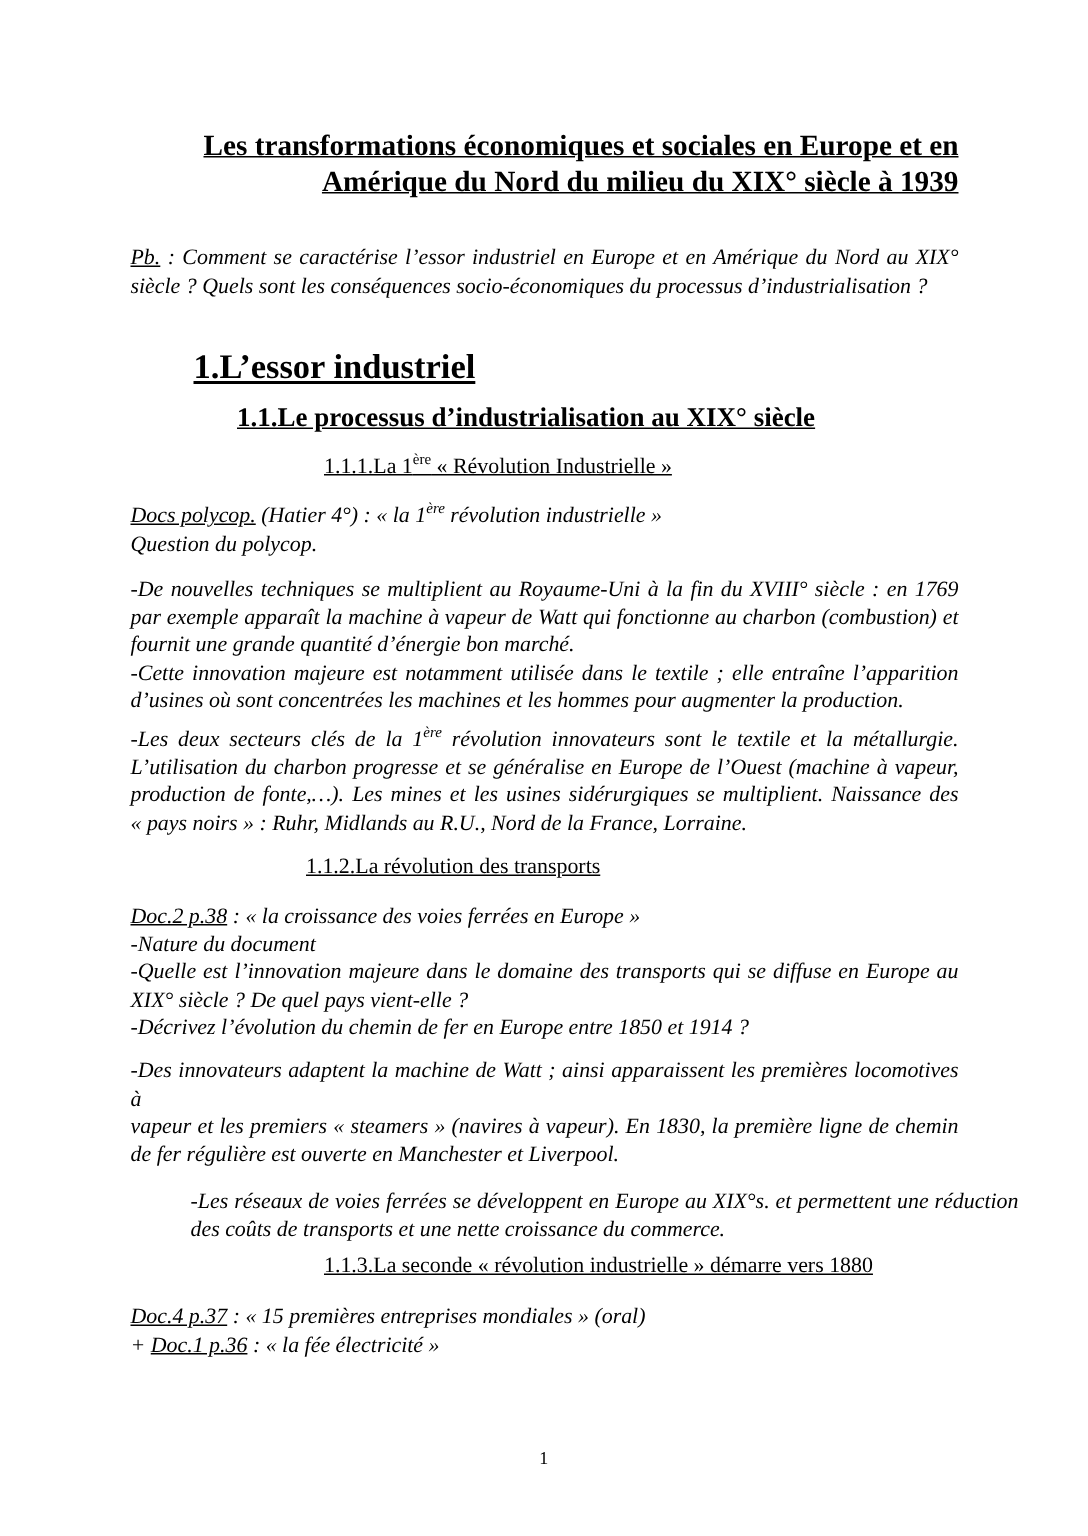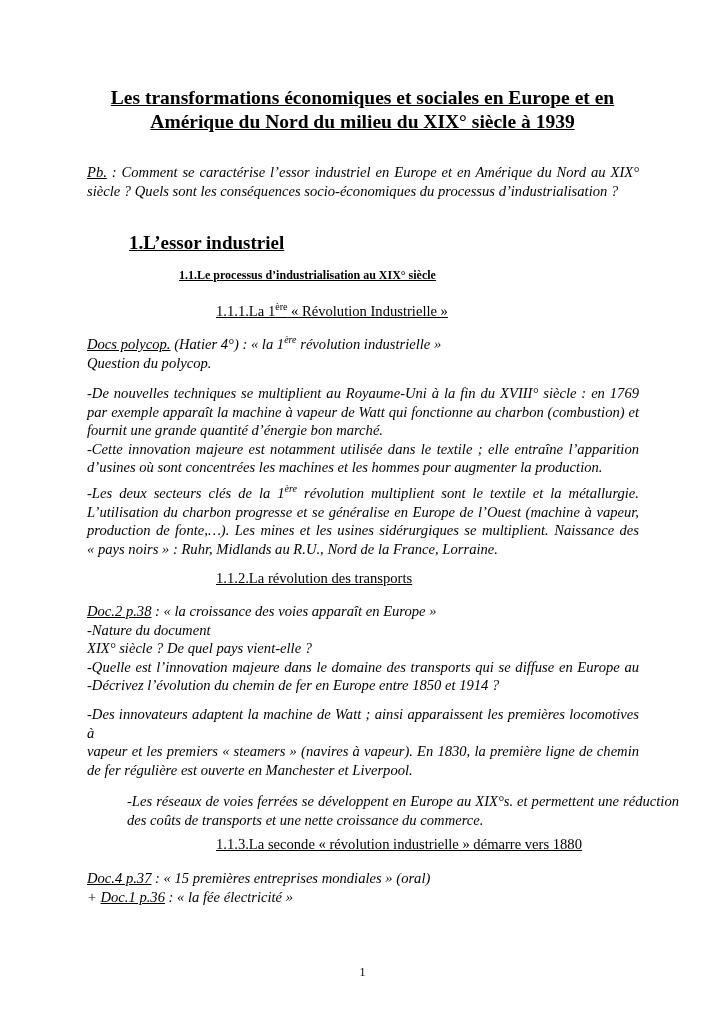--- a/index.html
+++ b/index.html
@@ -2,28 +2,28 @@
 <html><head>
 <meta charset="utf-8">
 <style>
   html, body { margin: 0; padding: 0; background: #ffffff; }
   body { width: 725px; height: 1024px; position: relative; overflow: hidden;
          font-family: "Liberation Serif", serif; color: #000; }
   .page { position: absolute; left: 0; top: 0; width: 725px; height: 1024px; }
   .abs { position: absolute; }
   .title { left: 86px; width: 553px; top: 86px; text-align: center; font-weight: bold;
            font-size: 19.5px; line-height: 24px; text-decoration: underline; }
-  .title span { display: block; }
+  .title span { display: block; text-align: right; }
   .para { left: 87px; width: 552px; font-size: 14.6px; line-height: 18.6px; text-align: justify; }
   .para .line { display: block; text-align: justify; text-align-last: justify; font-style: italic; }
   .para .line.last { text-align-last: left; }
   .u { text-decoration: underline; }
   .i { font-style: italic; }
-  .h1 { left: 129px; top: 232px; font-size: 19px; font-weight: bold; text-decoration: underline; }
-  .h2 { left: 179px; top: 268px; font-size: 12px; font-weight: bold; text-decoration: underline; }
+  .h1 { left: 129px; top: 232px; font-size: 23px; font-weight: bold; text-decoration: underline; }
+  .h2 { left: 158px; top: 268px; font-size: 18px; font-weight: bold; text-decoration: underline; }
   .h3 { font-size: 14.6px; text-decoration: underline; }
   sup { font-size: 10px; line-height: 0; vertical-align: 6px; }
   .pagenum { left: 0; width: 725px; top: 965px; text-align: center; font-size: 12px; }
 </style>
 </head>
 <body>
 
 <div class="page">
 
   <div class="abs title">
@@ -48,33 +48,33 @@
 
   <div class="abs para" style="top:384px;">
     <span class="line">-De nouvelles techniques se multiplient au Royaume-Uni à la fin du XVIII° siècle : en 1769</span>
     <span class="line">par exemple apparaît la machine à vapeur de Watt qui fonctionne au charbon (combustion) et</span>
     <span class="line last">fournit une grande quantité d’énergie bon marché.</span>
     <span class="line">-Cette innovation majeure est notamment utilisée dans le textile ; elle entraîne l’apparition</span>
     <span class="line last">d’usines où sont concentrées les machines et les hommes pour augmenter la production.</span>
   </div>
 
   <div class="abs para" style="top:484px;">
-    <span class="line"><span>-Les deux secteurs clés de la 1</span><sup>ère</sup><span> révolution multiplient sont le textile et la métallurgie.</span></span>
+    <span class="line"><span>-Les deux secteurs clés de la 1</span><sup>ère</sup><span> révolution innovateurs sont le textile et la métallurgie.</span></span>
     <span class="line">L’utilisation du charbon progresse et se généralise en Europe de l’Ouest (machine à vapeur,</span>
     <span class="line">production de fonte,…). Les mines et les usines sidérurgiques se multiplient. Naissance des</span>
     <span class="line last">« pays noirs » : Ruhr, Midlands au R.U., Nord de la France, Lorraine.</span>
   </div>
 
-  <div class="abs h3" style="left:216px; top:570px;text-decoration:underline;">1.1.2.La révolution des transports</div>
+  <div class="abs h3" style="left:204px; top:570px;text-decoration:underline;">1.1.2.La révolution des transports</div>
 
   <div class="abs para i" style="top:602px;">
-    <span class="line last"><span class="u">Doc.2 p.38</span><span> : « la croissance des voies apparaît en Europe »</span></span>
+    <span class="line last"><span class="u">Doc.2 p.38</span><span> : « la croissance des voies ferrées en Europe »</span></span>
     <span class="line last">-Nature du document</span>
+    <span class="line">-Quelle est l’innovation majeure dans le domaine des transports qui se diffuse en Europe au</span>
     <span class="line last">XIX° siècle ? De quel pays vient-elle ?</span>
-    <span class="line">-Quelle est l’innovation majeure dans le domaine des transports qui se diffuse en Europe au</span>
     <span class="line last">-Décrivez l’évolution du chemin de fer en Europe entre 1850 et 1914 ?</span>
   </div>
 
   <div class="abs para" style="top:705px;">
     <span class="line">-Des innovateurs adaptent la machine de Watt ; ainsi apparaissent les premières locomotives à</span>
     <span class="line">vapeur et les premiers « steamers » (navires à vapeur). En 1830, la première ligne de chemin</span>
     <span class="line last">de fer régulière est ouverte en Manchester et Liverpool.</span>
   </div>
 
   <div class="abs para" style="top:792px;margin-left:40px;">

